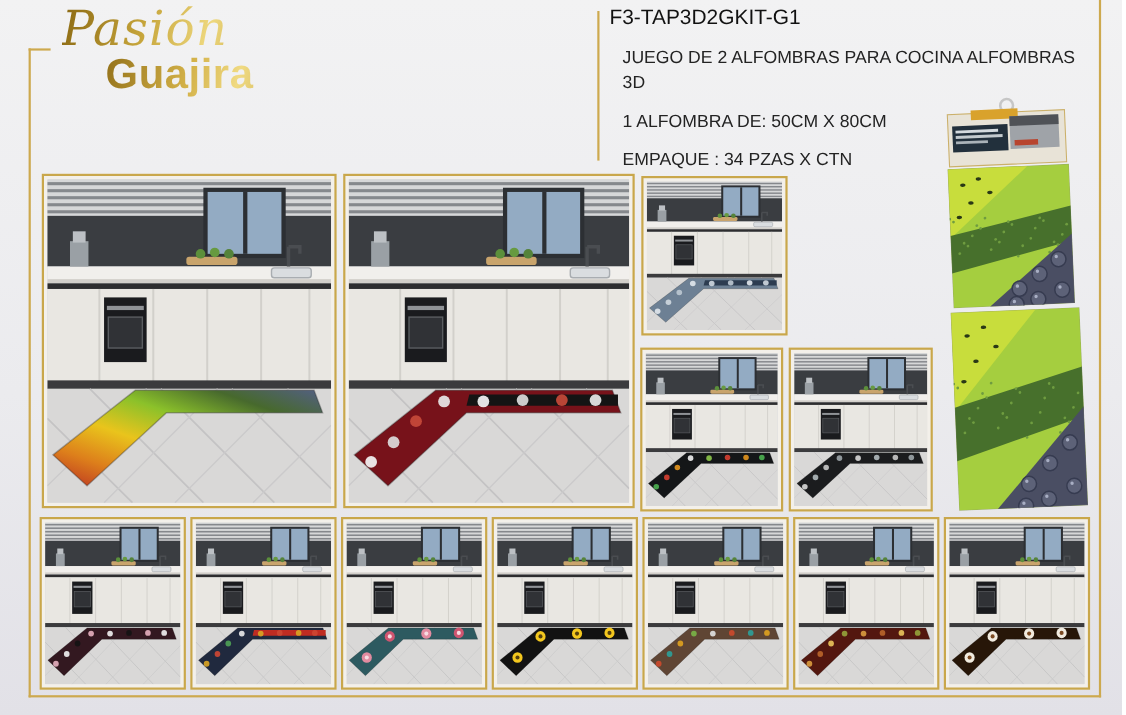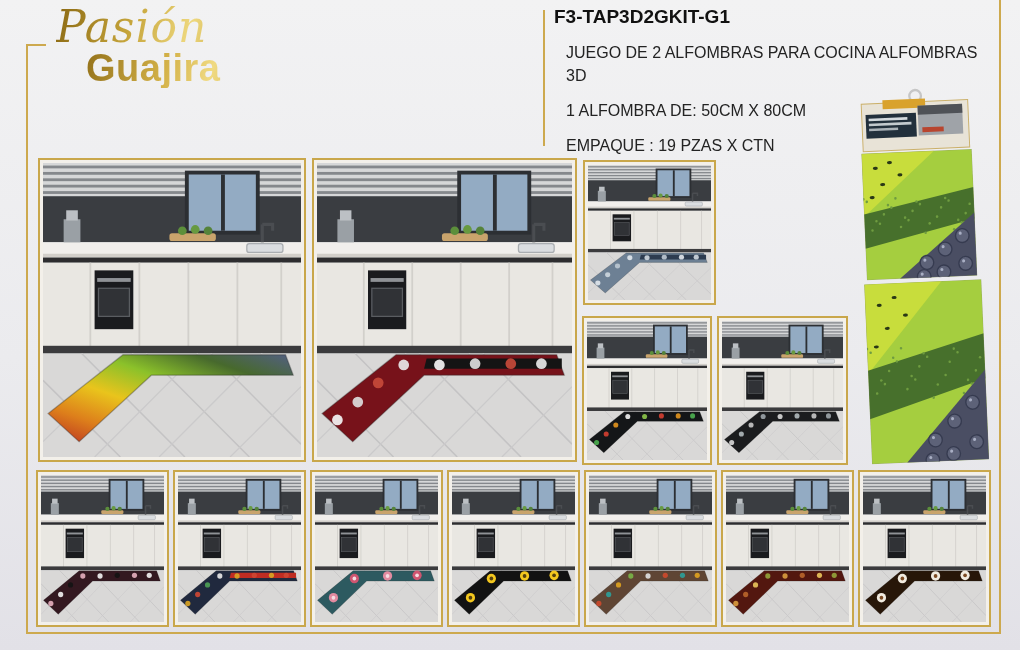--- a/index.html
+++ b/index.html
@@ -10,28 +10,28 @@
   #frame-left{left:26px;top:44px;width:2px;height:590px;}
   #frame-top-bracket{left:26px;top:44px;width:20px;height:2px;}
   #frame-bottom{left:26px;top:632px;width:975px;height:2px;}
   #frame-right{left:999px;top:0;width:2px;height:634px;}
   
   .brand{position:absolute;left:56px;top:4px;width:260px;}
   .brand-script{display:block;font-family:"DejaVu Serif",serif;font-style:italic;
     font-size:44px;line-height:46px;letter-spacing:1px;
     background:linear-gradient(105deg,#8a6812 0%,#c7a63c 30%,#eed87e 52%,#a8831e 80%,#8a6812 100%);
     -webkit-background-clip:text;background-clip:text;color:transparent;}
-  .brand-bold{display:block;margin-left:30px;margin-top:-2px;font-weight:800;
+  .brand-bold{display:block;margin-left:40px;margin-top:-2px;font-weight:800;
     font-size:38px;line-height:40px;letter-spacing:0.5px;
     background:linear-gradient(105deg,#93711a 0%,#d3b148 35%,#f0da82 55%,#9e7c1c 100%);
     -webkit-background-clip:text;background-clip:text;color:transparent;}
   
   #info-divider{left:543px;top:10px;width:2px;height:136px;}
   .info{position:absolute;left:554px;top:5px;width:440px;color:#232323;}
-  .info h1{margin:0 0 3px 0;font-size:19px;line-height:24px;font-weight:700;color:#111;}
+  .info h1{margin:0 0 3px 0;font-size:19px;line-height:24px;font-weight:400;color:#111;}
   .info p{margin:12px;font-size:16px;line-height:23px;font-weight:400;}
   
   .photo{position:absolute;margin:0;box-sizing:border-box;border:2px solid #c9a74b;
     background:#f3f0ea;padding:3px;}
   .photo svg{display:block;width:100%;height:100%;}
   .package{position:absolute;margin:0;left:856px;top:86px;width:124px;height:380px;
     transform:rotate(-2.5deg);transform-origin:50% 20%;}
   .package svg{display:block;width:100%;height:100%;}
 </style>
 </head>
@@ -48,21 +48,21 @@
     <span class="brand-script">Pasión</span>
     <span class="brand-bold">Guajira</span>
   </div>
 
   <div class="gold-line" id="info-divider"></div>
 
   <div class="info">
     <h1>F3-TAP3D2GKIT-G1</h1>
     <p>JUEGO DE 2 ALFOMBRAS PARA COCINA ALFOMBRAS 3D</p>
     <p>1 ALFOMBRA DE: 50CM X 80CM</p>
-    <p>EMPAQUE : 19 PZAS X CTN</p>
+    <p>EMPAQUE : 34 PZAS X CTN</p>
   </div>
 
   <div id="gallery">
       <figure class="photo" style="left: 38px; top: 158px; width: 268px; height: 304px;">
         <svg viewBox="0 0 200 230" preserveAspectRatio="none" aria-hidden="true">
           <defs>
             <linearGradient id="mg1" x1="0" y1="1" x2="1" y2="0">
               <stop offset="0.00" stop-color="#b92f23"></stop>
               <stop offset="0.20" stop-color="#dd7f1b"></stop>
               <stop offset="0.40" stop-color="#e9c41c"></stop>

